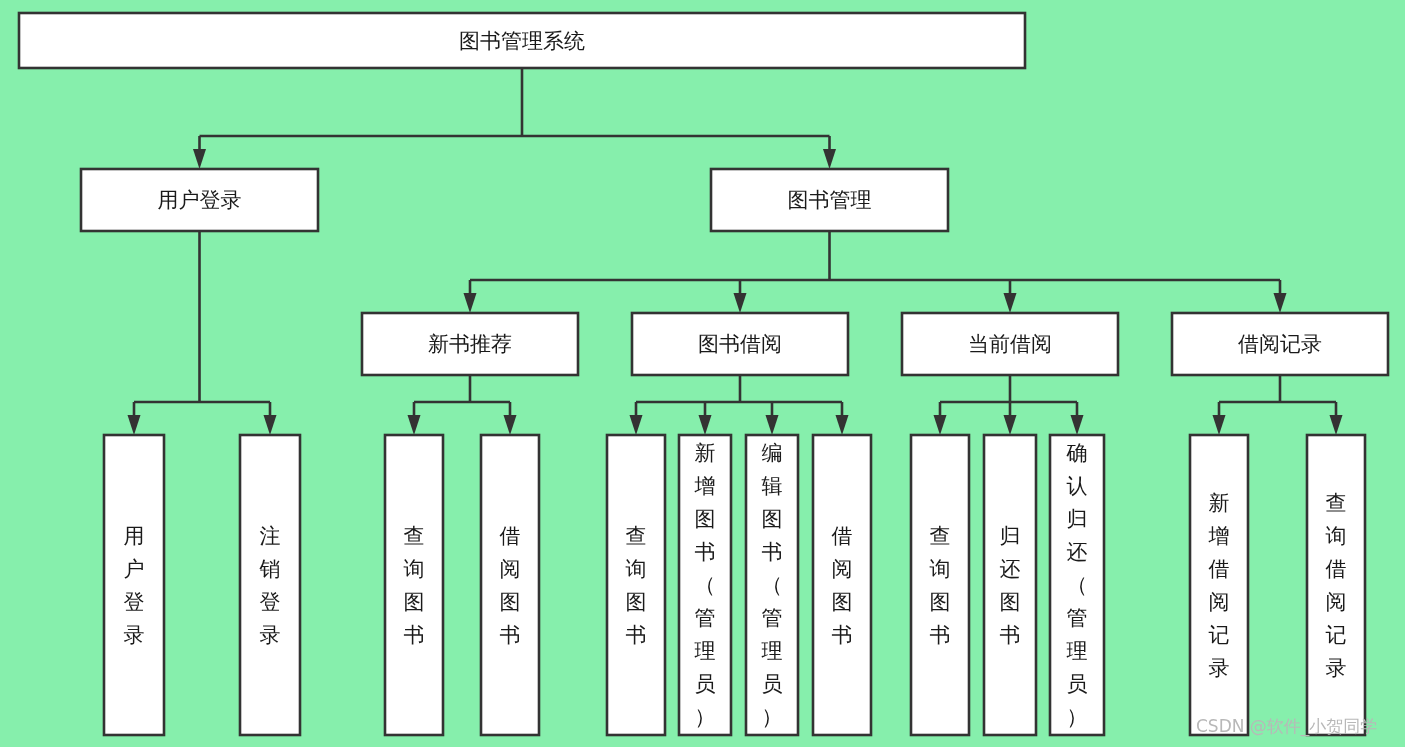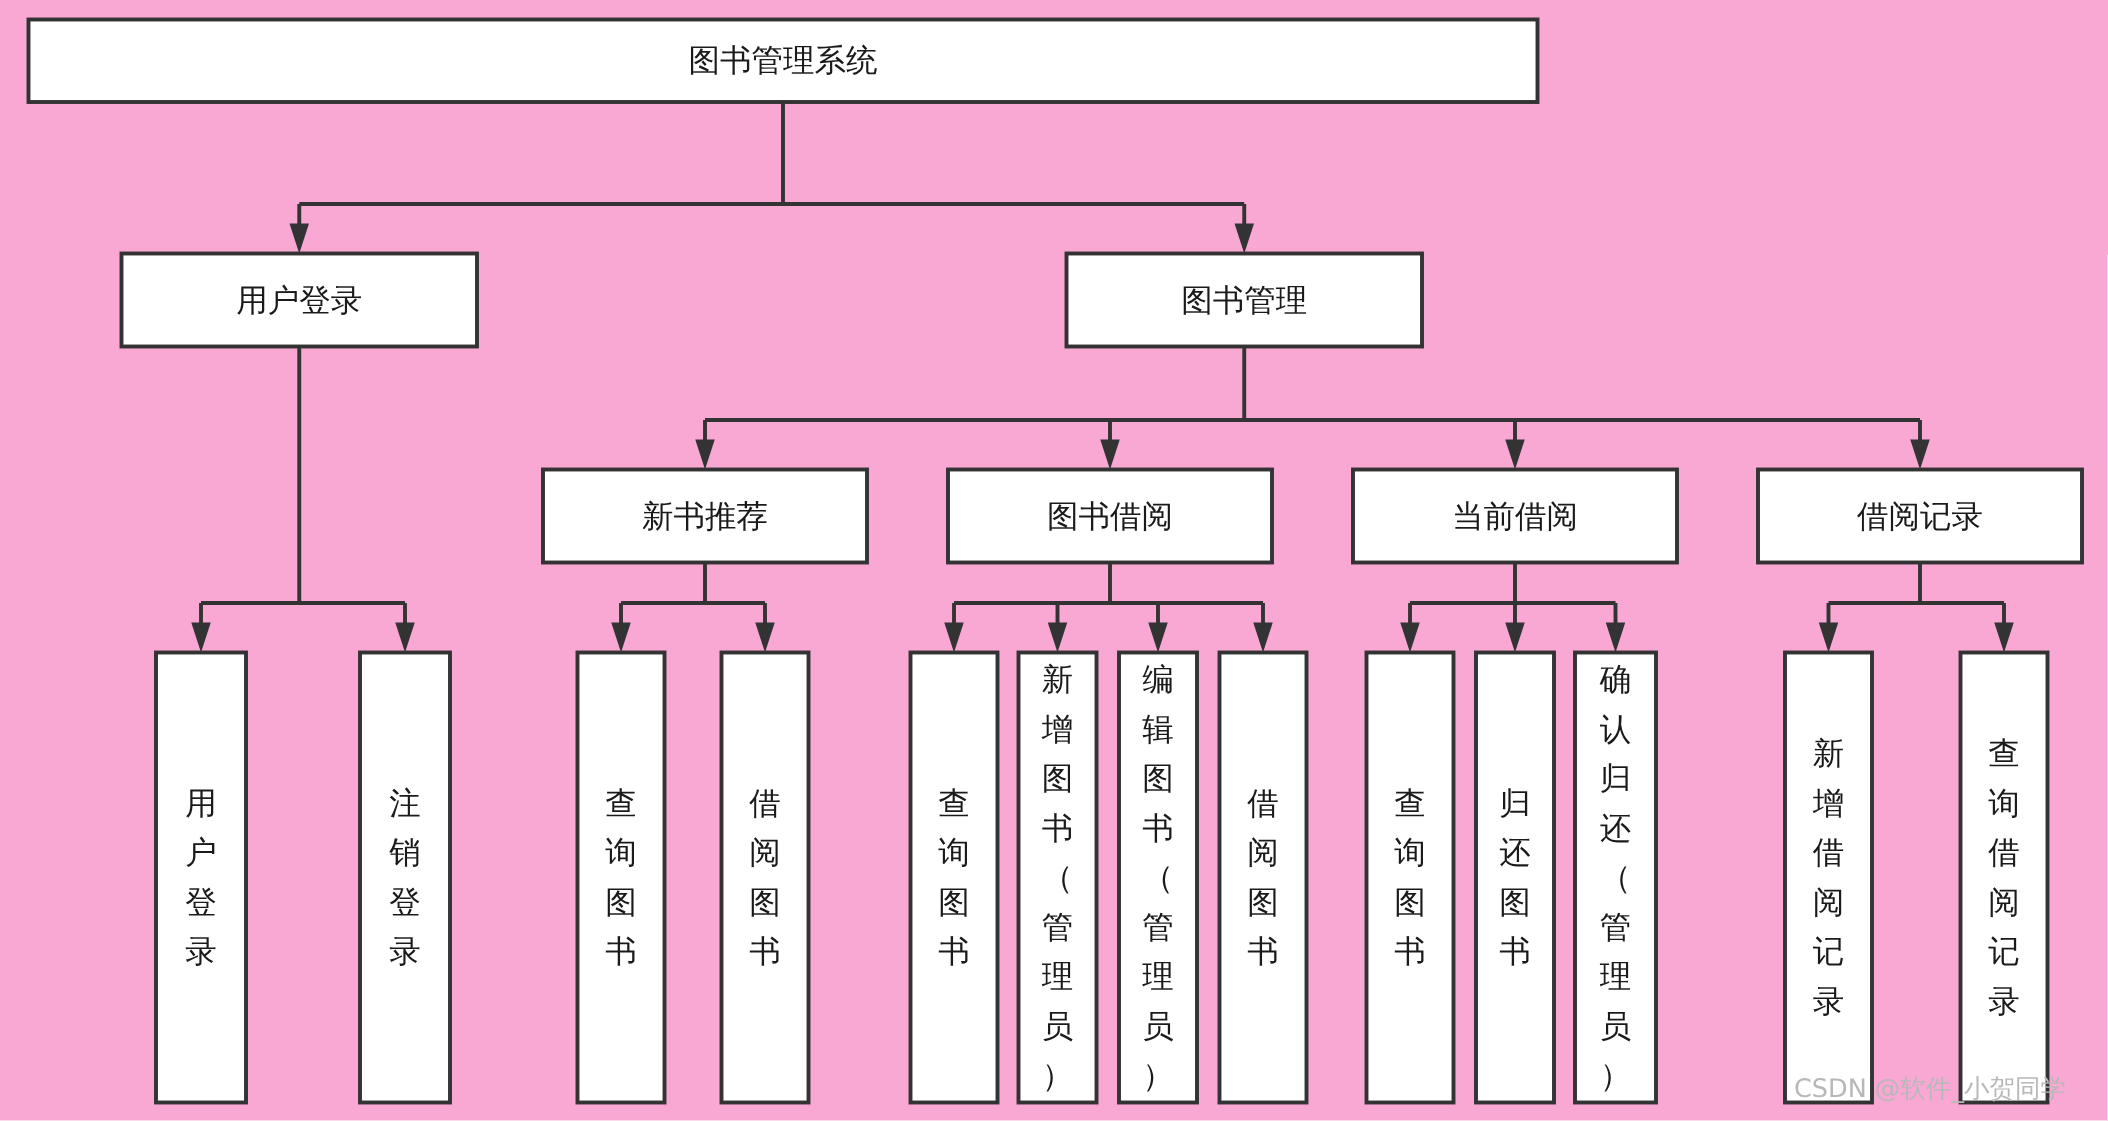--- a/index.html
+++ b/index.html
@@ -8,21 +8,21 @@
     padding: 0;
     background: #ffffff;
   }
   body {
     font-family: "DejaVu Sans", "Liberation Sans", sans-serif;
   }
   #diagram-root {
     position: relative;
     width: 1405px;
     height: 747px;
-    background: #f9a8d4;
+    background: #86efac;
     overflow: hidden;
   }
   svg#flow-svg {
     position: absolute;
     left: 0;
     top: 0;
     width: 1405px;
     height: 747px;
     display: block;
   }

